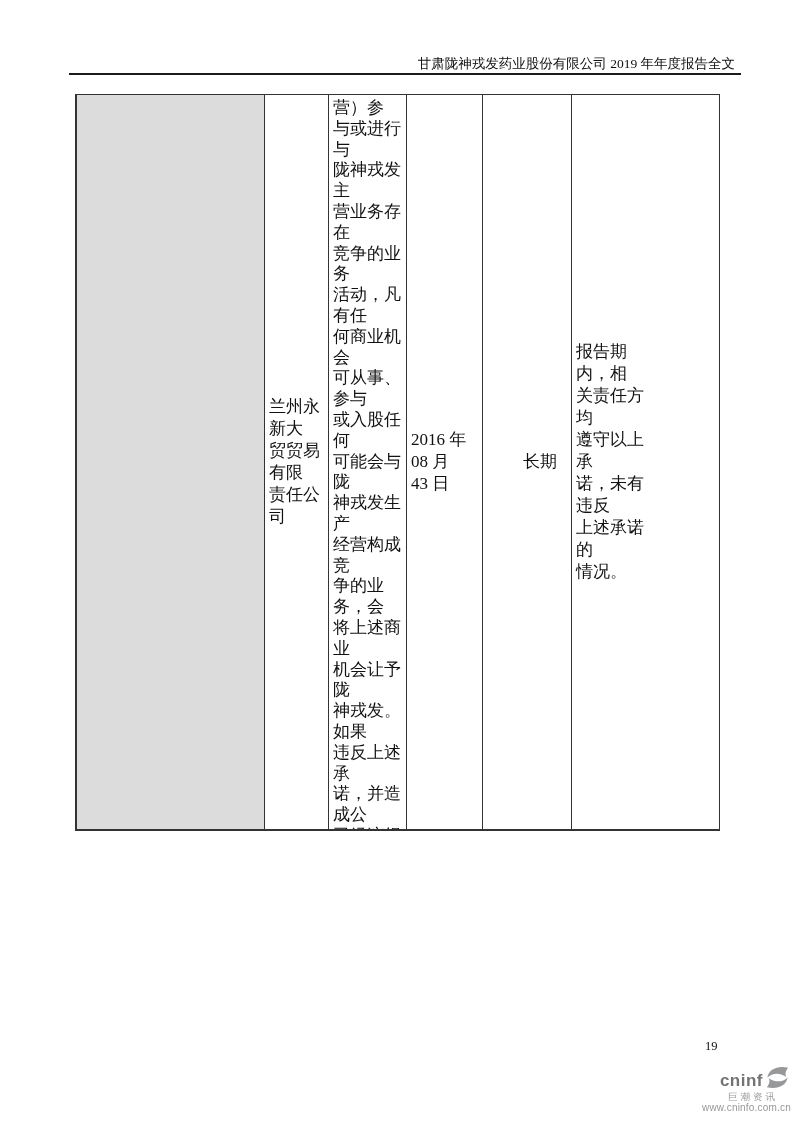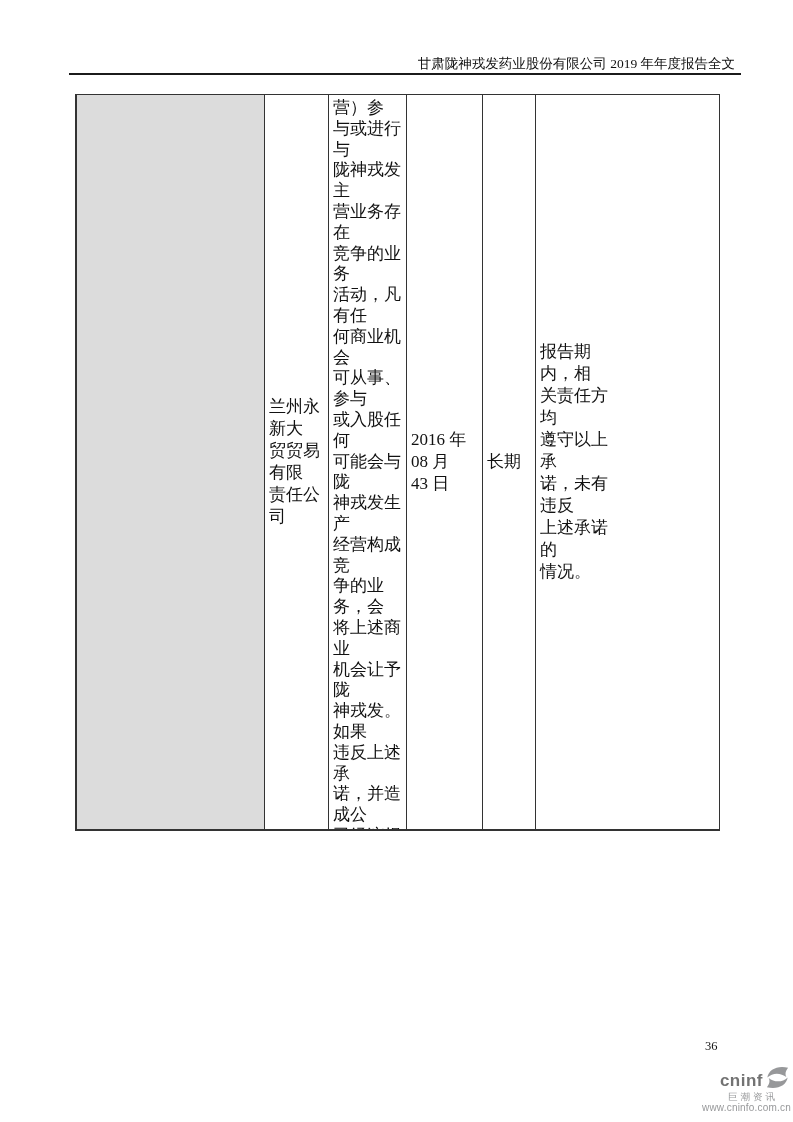--- a/index.html
+++ b/index.html
@@ -50,21 +50,21 @@
     color: #111111;
     overflow: hidden;
   }
   .tcell:last-child { border-right: none; }
   .celltext { white-space: pre-line; }
   .c1 { width: 188px; background: #dcdcdc; }
   .c2 { width: 64px; }
   .c3 { width: 70px; }
   .c4 { width: 78px; line-height: 20.8px; }
   .c5 { width: 76px; }
-  .c6 { width: 53px; }
+  .c6 { width: 53px; margin-left: 36px; }
   .c7 { width: 81px; }
 
   
   .page-number {
     position: absolute;
     left: 705px; top: 1039px;
     font-size: 12.5px;
     color: #111111;
   }
   .cninfo-logo {
@@ -164,21 +164,21 @@
   <div class="tcell c7">
     <span class="celltext">报告期内，相
 关责任方均
 遵守以上承
 诺，未有违反
 上述承诺的
 情况。</span>
   </div>
 </div>
 
-<div class="page-number">36</div>
+<div class="page-number">19</div>
 
 <div class="cninfo-logo">
   <div class="logo-row1">
     <span class="logo-wordmark">cninf</span>
     <span class="logo-swirl">
       <svg width="25" height="23" viewBox="0 0 26 26">
         <path d="M25 2 C13 -1 3 4 1.5 13 C7.5 7 17 7.5 23 12.5 C21 9 22.5 5 25 2 Z" fill="#97989a"></path>
         <path d="M1 24 C13 27 23 22 24.5 13 C18.5 19 9 18.5 3 13.5 C5 17 3.5 21 1 24 Z" fill="#97989a"></path>
       </svg>
     </span>

